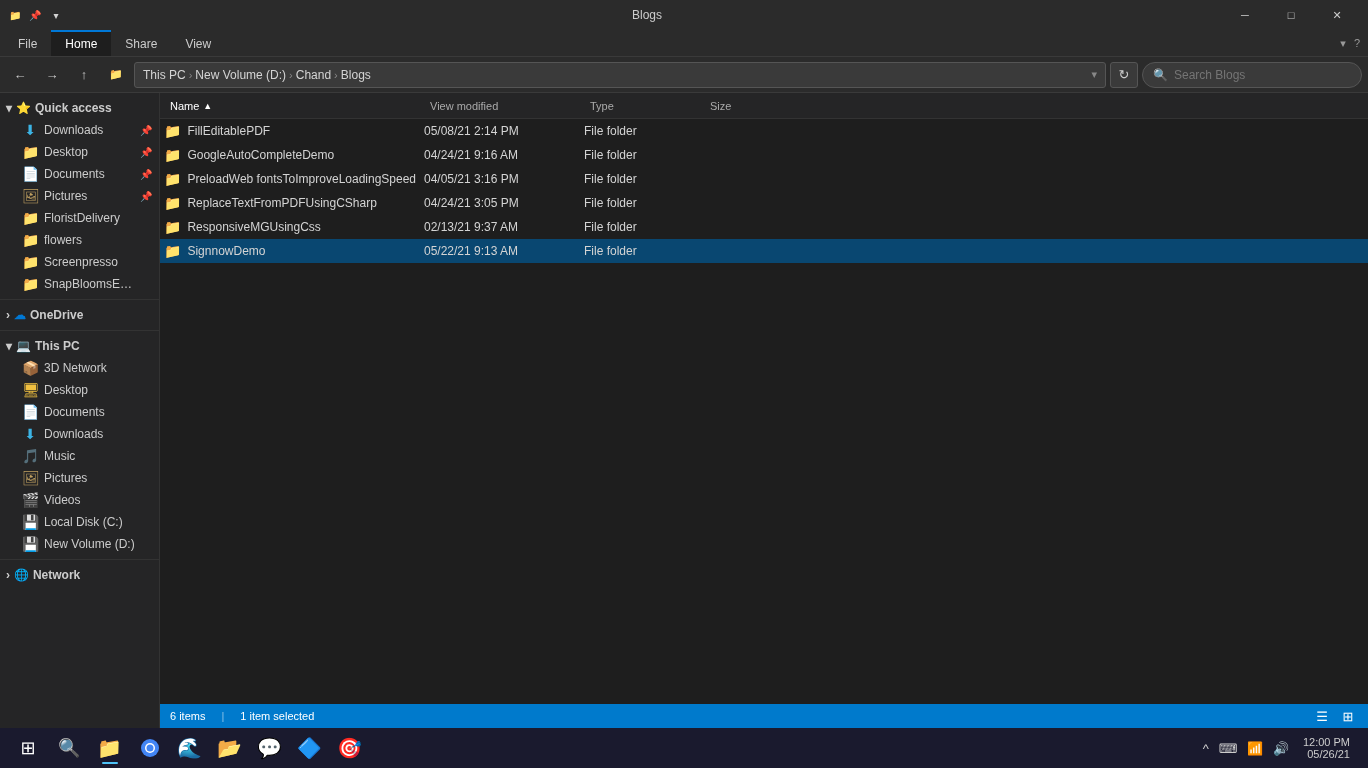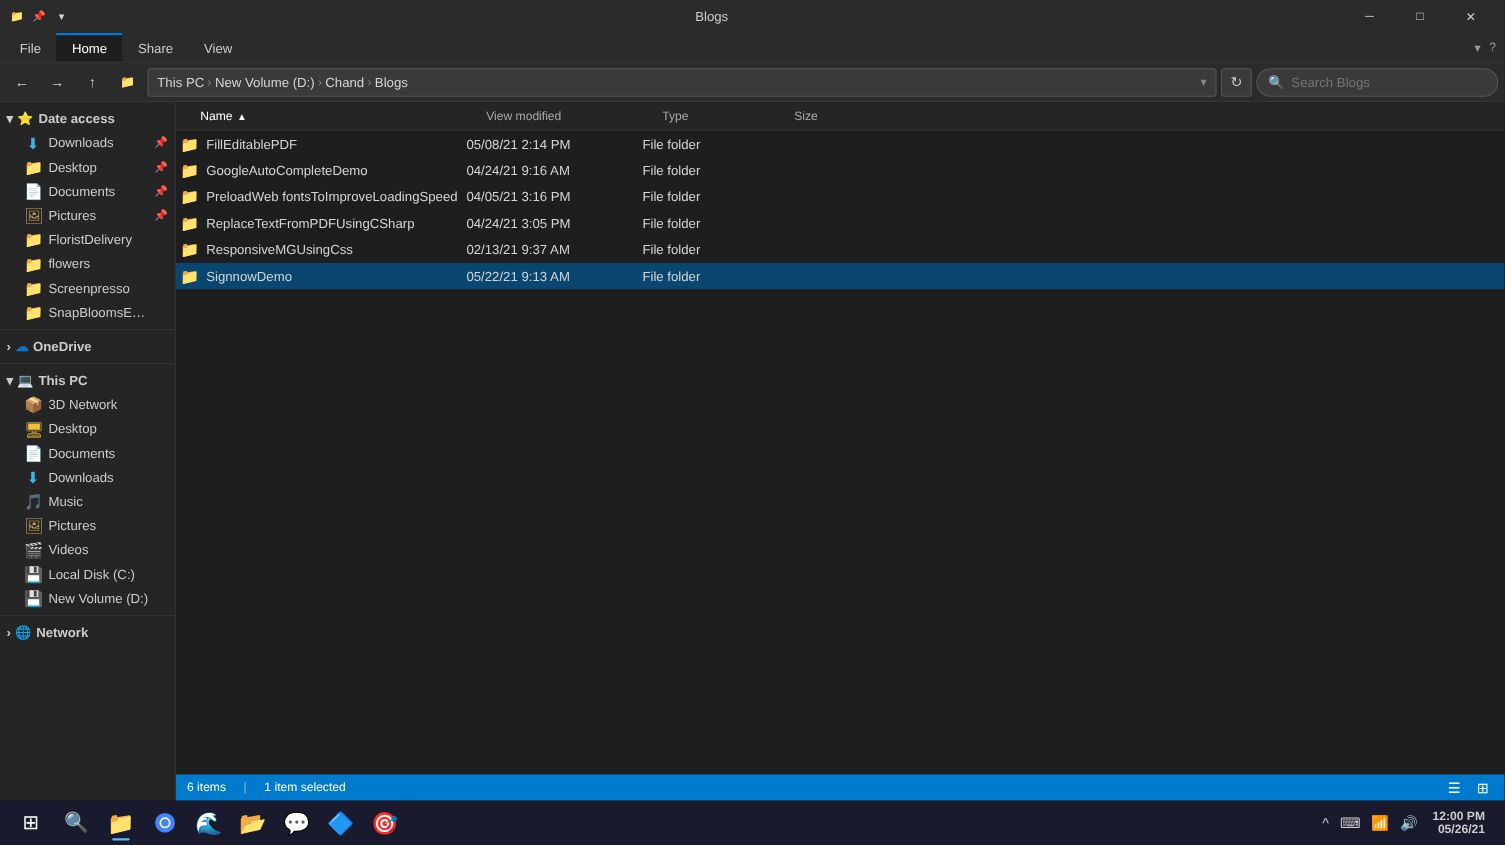--- a/index.html
+++ b/index.html
@@ -276,21 +276,21 @@
     .file-col-header {
       font-size: 11px;
       color: #aaa;
       padding: 0 6px;
       height: 100%;
       display: flex;
       align-items: center;
       cursor: pointer;
       user-select: none;
     }
-    .file-col-header.active { color: #fff; margin-left: 12px; }
+    .file-col-header.active { color: #fff; }
     .col-name { width: 260px; }
     .col-date { width: 160px; }
     .col-type { width: 120px; }
     .col-size { width: 100px; }
 
     .sort-arrow { margin-left: 4px; font-size: 9px; }
 
     .file-list-body {
       flex: 1;
       overflow-y: auto;
@@ -418,21 +418,20 @@
       cursor: pointer;
     }
     .taskbar-clock {
       display: flex;
       flex-direction: column;
       align-items: flex-end;
       font-size: 11px;
       color: #ccc;
       padding: 0 6px;
       cursor: pointer;
-      font-weight: bold;
     }
   </style>
 </head>
 <body>
 
 <div class="title-bar">
   <div class="title-bar-icons">
     <div class="title-bar-icon">📁</div>
     <div class="title-bar-icon">📌</div>
     <div class="title-bar-icon">▾</div>
@@ -484,21 +483,21 @@
   </div>
 </div>
 
 <div class="main-area">
 
   <div class="sidebar">
 
     <div class="sidebar-section-header">
       <span>▾</span>
       <span style="color:#f0c040;">⭐</span>
-      <span>Date access</span>
+      <span>Quick access</span>
     </div>
     <div class="sidebar-item">
       <span class="item-icon folder-download">⬇</span>
       <span>Downloads</span>
       <span class="pin-icon">📌</span>
     </div>
     <div class="sidebar-item">
       <span class="item-icon folder-yellow">📁</span>
       <span>Desktop</span>
       <span class="pin-icon">📌</span>

